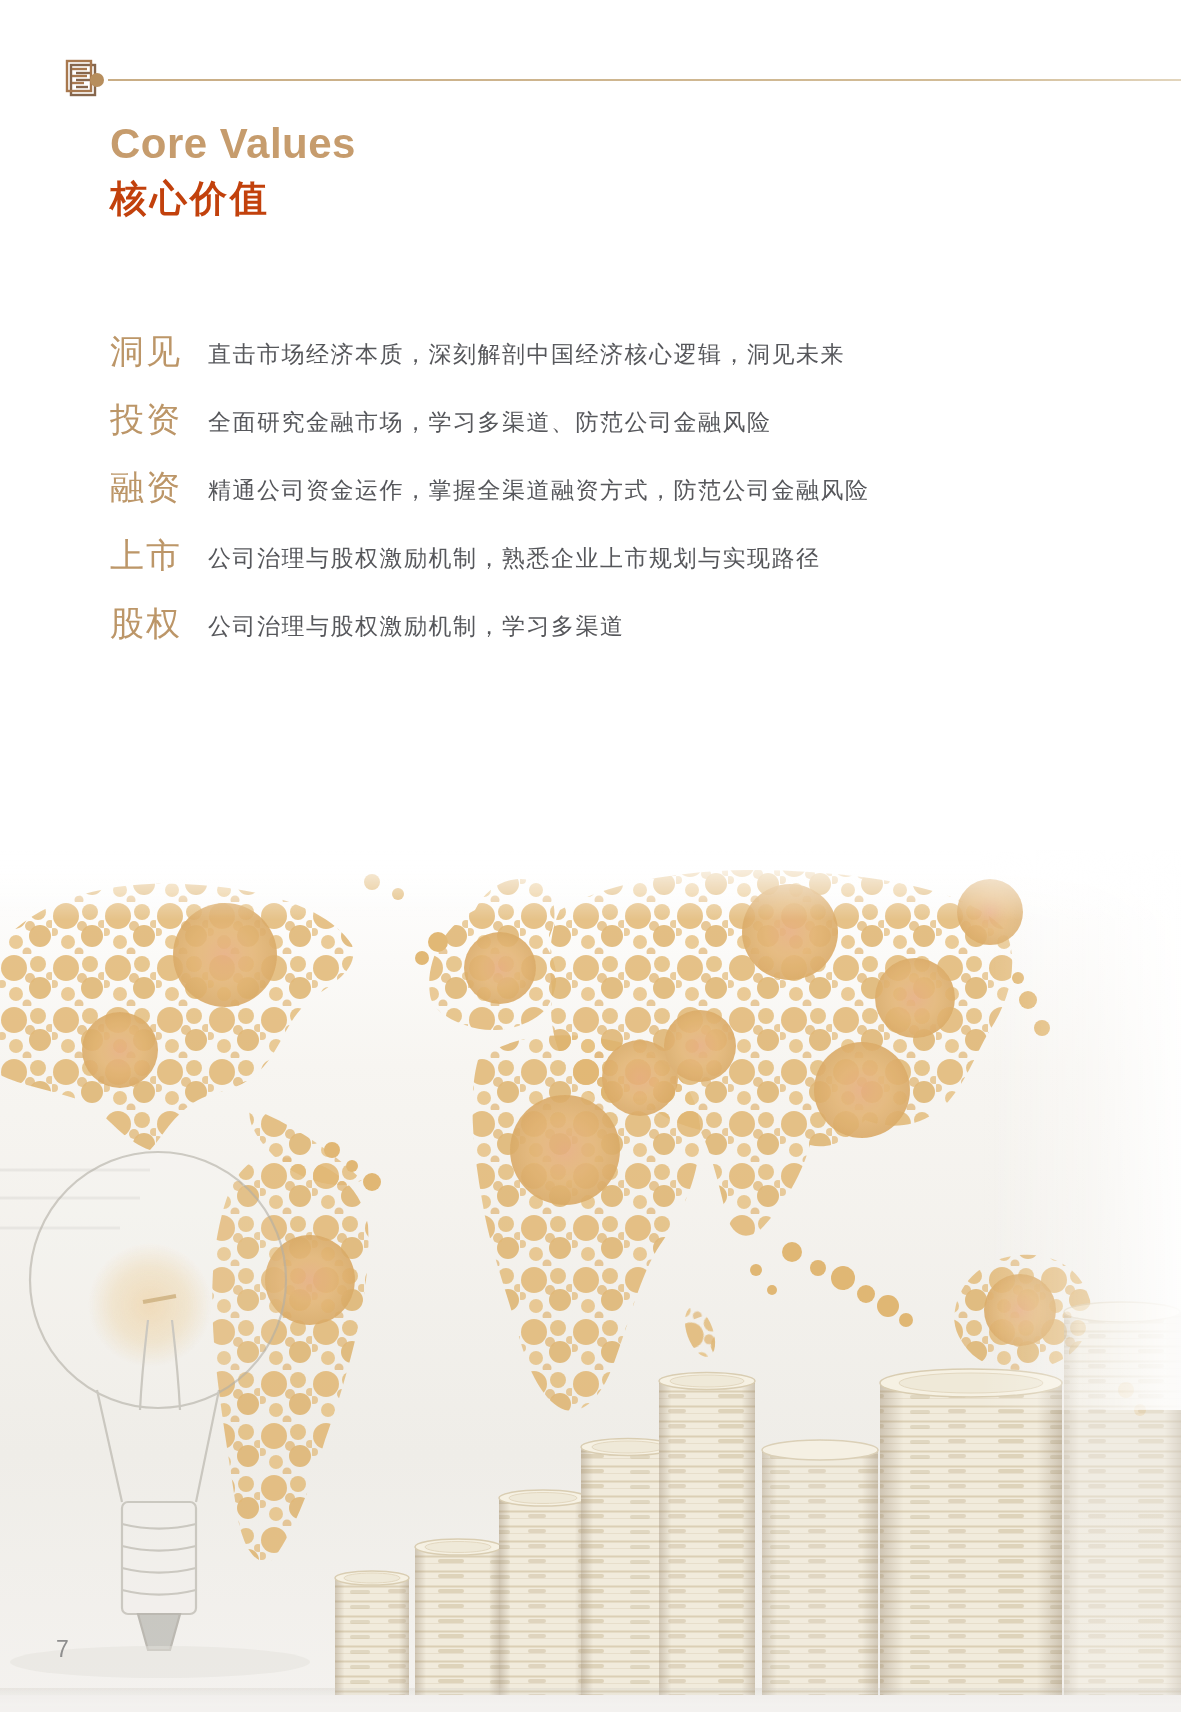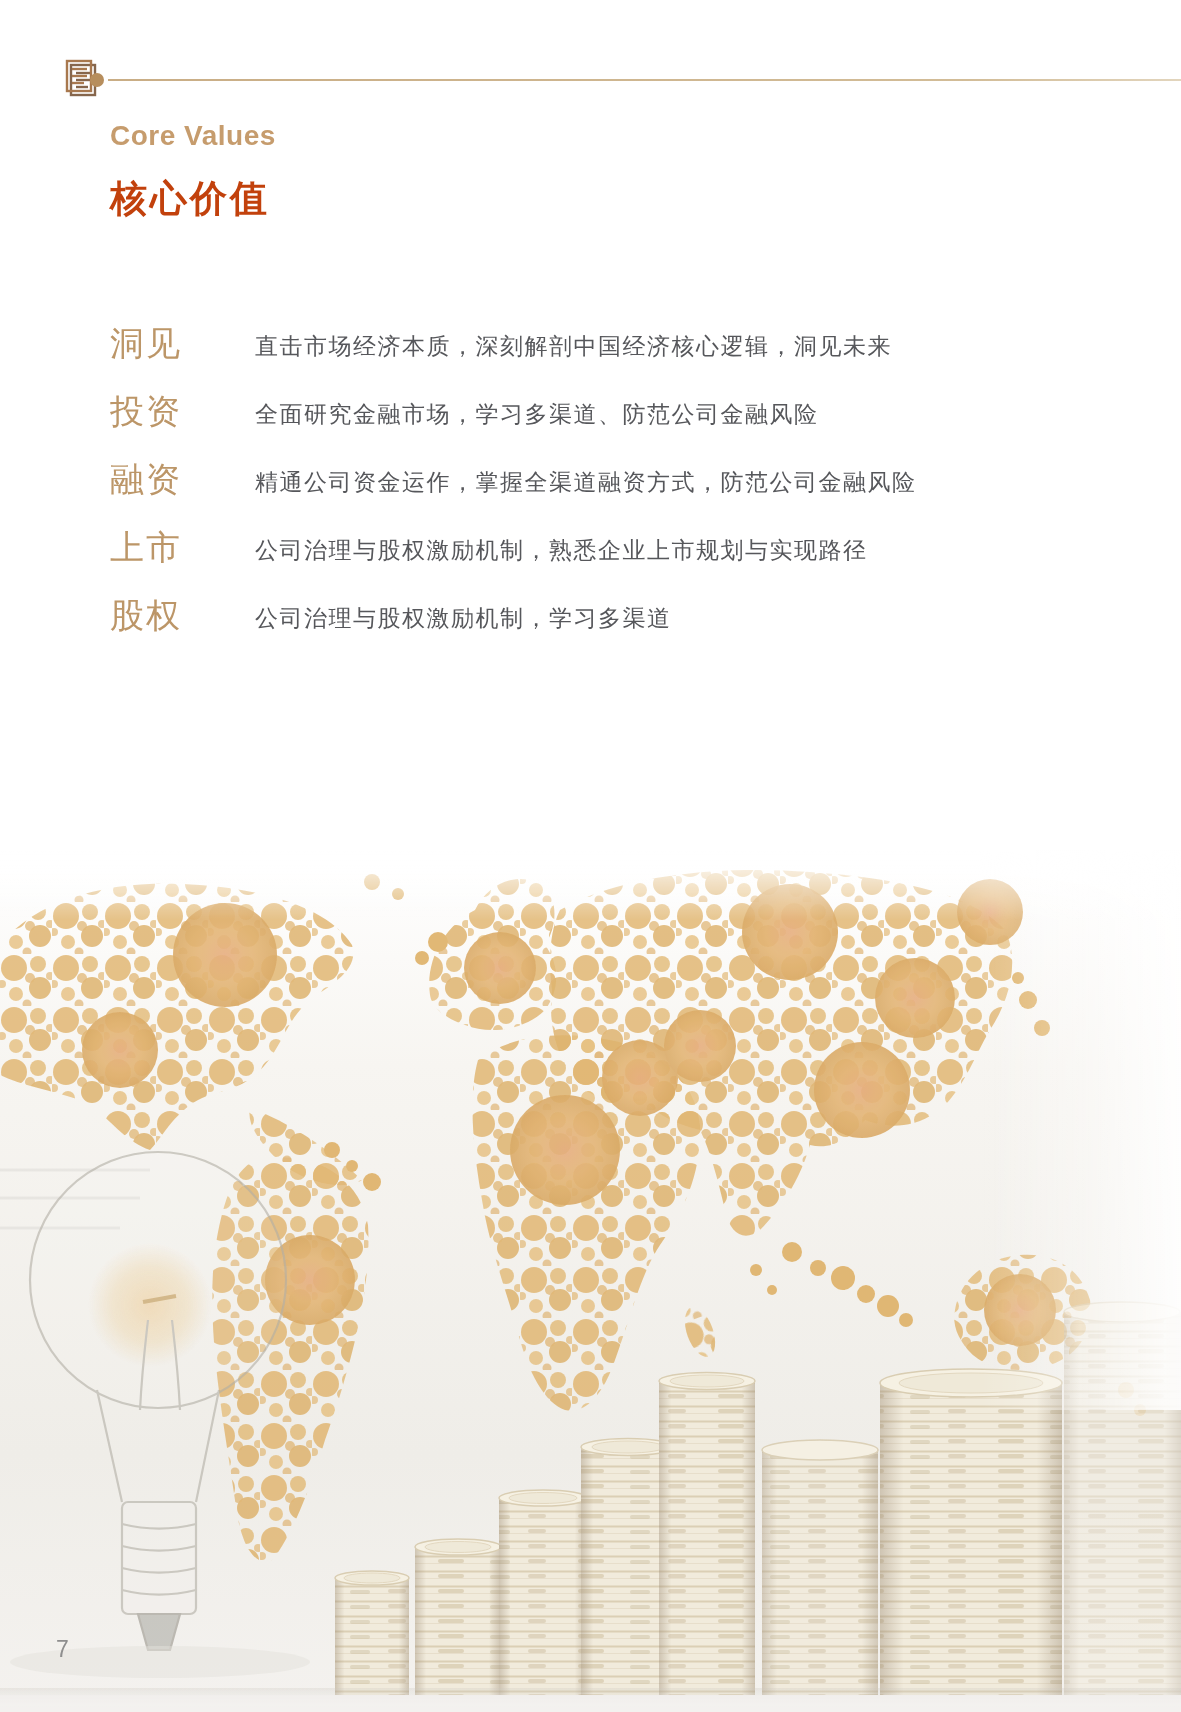--- a/index.html
+++ b/index.html
@@ -20,48 +20,47 @@
     border-radius: 50%; background: #b78e5d;
   }
   .header-line {
     position: absolute; left: 108px; top: 79px; width: 1073px; height: 2px;
     background: linear-gradient(to right, #c9ad85 0%, #d2bc97 80%, #e2d5bd 100%);
   }
 
   
   .title-en {
     position: absolute; left: 110px; top: 120px;
-    font-size: 28px; font-weight: 700; letter-spacing: 0.5px;
+    font-size: 42px; font-weight: 700; letter-spacing: 0.5px;
     color: #c69c6d;
   }
   .title-zh {
     position: absolute; left: 110px; top: 174px;
     font-size: 37px; font-weight: 700; letter-spacing: 3px;
     color: #c2410c;
   }
 
   
   .values-list {
-    position: absolute; left: 110px; top: 310px; width: 980px; text-align: center;
+    position: absolute; left: 110px; top: 318px; width: 980px; text-align: center;
   }
   .value-row {
     height: 68px;
     display: flex; align-items: center; gap: 26px;
   }
   .value-keyword {
     flex: 0 0 auto;
     font-size: 34px; font-weight: 500; letter-spacing: 2px;
     color: #bc9668;
   }
   .value-desc {
     flex: 0 0 auto;
     font-size: 23px; font-weight: 400; letter-spacing: 1.5px;
     color: #56575b;
     padding-top: 4px;
-    margin-left: 47px;
   }
 
   
   .hero {
     position: absolute; left: 0; top: 850px; width: 1181px; height: 862px;
   }
 
   
   .page-number {
     position: absolute; left: 56px; top: 1636px;

